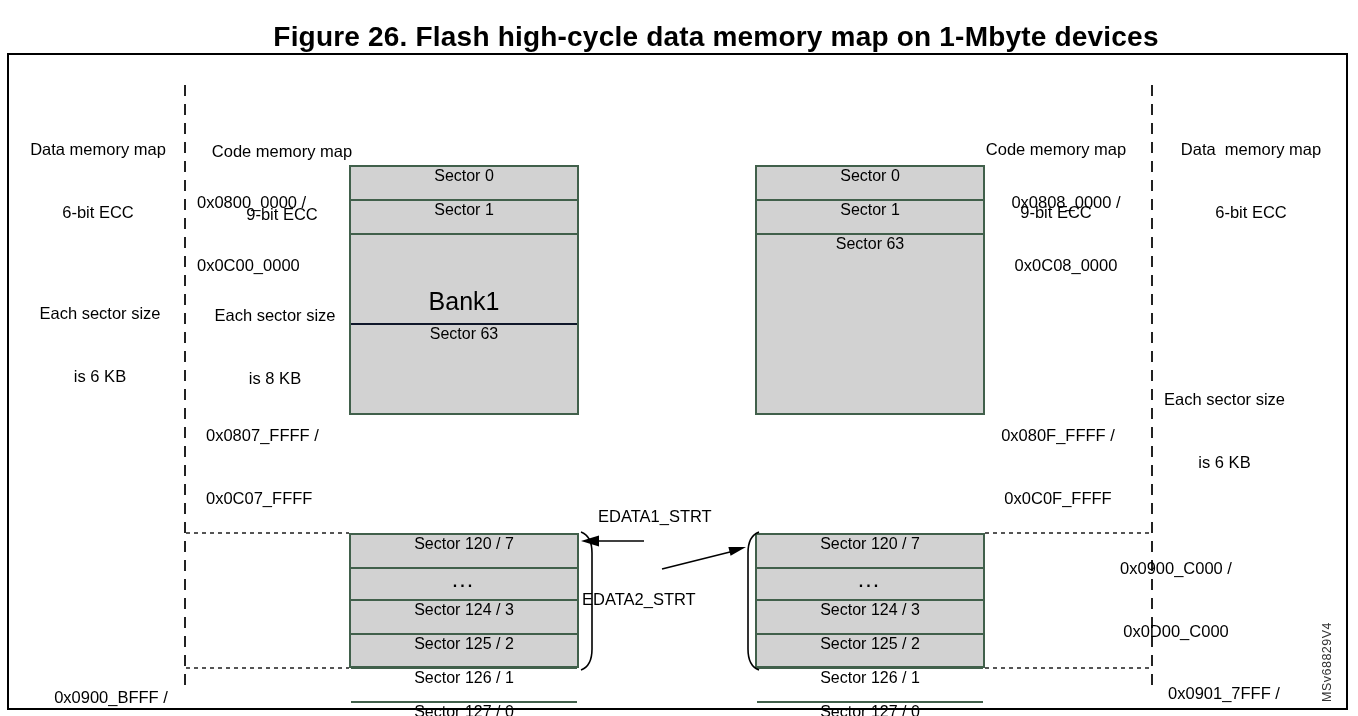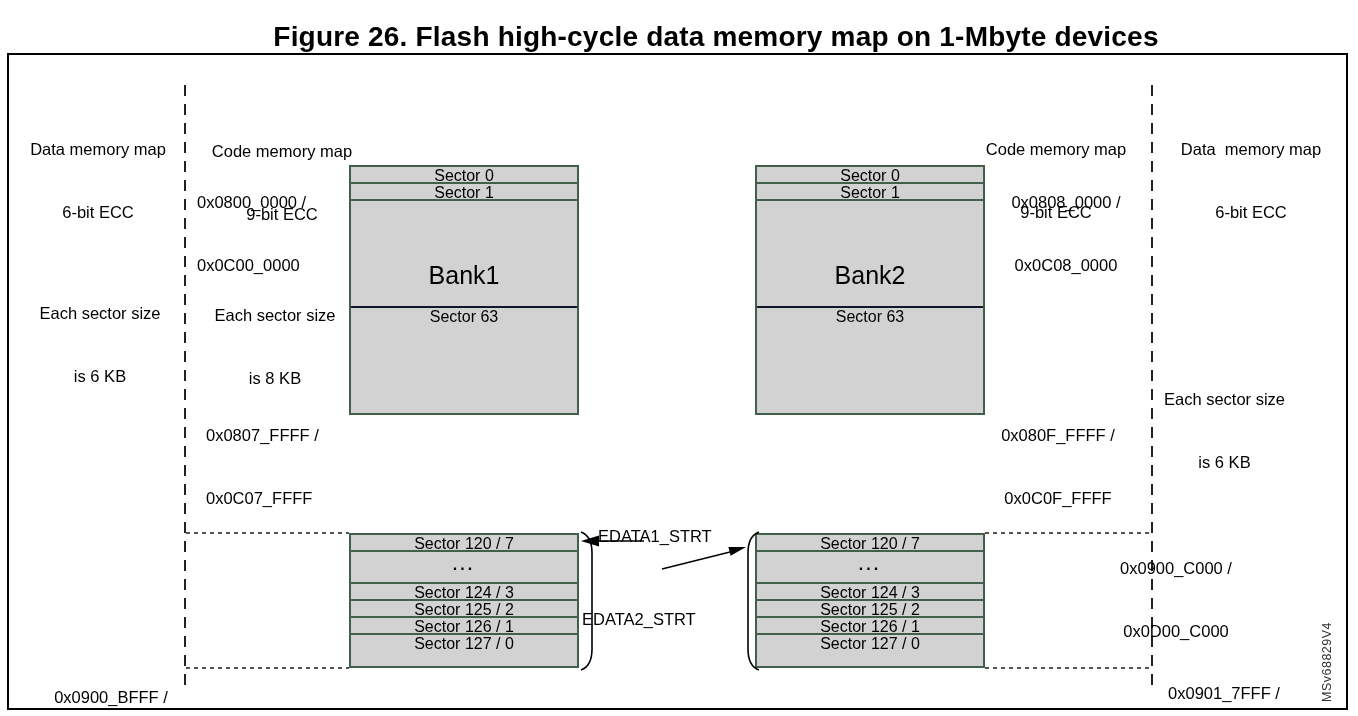--- a/index.html
+++ b/index.html
@@ -28,28 +28,28 @@
   }
   .lbl.left-align{text-align:left;}
   .bankbox,.stack{
     position:absolute;width:230px;box-sizing:border-box;
     border:2px solid #41604b;background:#d2d2d2;
     display:flex;flex-direction:column;
   }
   .bankbox{height:250px;}
   .stack{height:135px;}
   .row{
-    height:17px;box-sizing:border-box;border-bottom:2px solid #41604b;
+    height:34px;box-sizing:border-box;border-bottom:2px solid #41604b;
     font-size:16px;line-height:18px;text-align:center;flex:none;
   }
   .bank-body{flex:1;display:flex;align-items:center;justify-content:center;border-bottom:2px solid #0f172a;}
   .bank-name{font-size:25px;position:relative;top:22px;}
   .row-last{border-bottom:none;flex:1;}
   .srow-dots{height:32px;font-weight:bold;letter-spacing:3px;line-height:26px;}
-  .edata-label{position:absolute;font-size:16.5px;white-space:pre;margin-top:20px;}
+  .edata-label{position:absolute;font-size:16.5px;white-space:pre;}
   .svgabs{position:absolute;}
   .watermark{
     position:absolute;left:1320px;top:602px;height:100px;
     writing-mode:vertical-rl;transform:rotate(180deg);
     font-size:12.5px;color:#333;letter-spacing:0.5px;
   }
 </style>
 </head>
 <body>
 
@@ -113,23 +113,20 @@
     <div class="row">Sector 1</div>
     <div class="bank-body">
       <span class="bank-name">Bank1</span>
     </div>
     <div class="row row-last">Sector 63</div>
   </div>
 
   <div class="bankbox" style="left:755px;top:165px">
     <div class="row">Sector 0</div>
     <div class="row">Sector 1</div>
-    <div class="bank-body">
-      <span class="bank-name">Bank2</span>
-    </div>
     <div class="row row-last">Sector 63</div>
   </div>
 
   <div class="lbl" style="left:40px;top:645px;width:142px">
     <div>0x0900_BFFF /</div>
     
   </div>
   <div class="lbl" style="left:1108px;top:516px;width:136px">
     <div>0x0900_C000 /</div>
     <div>0x0D00_C000</div>

